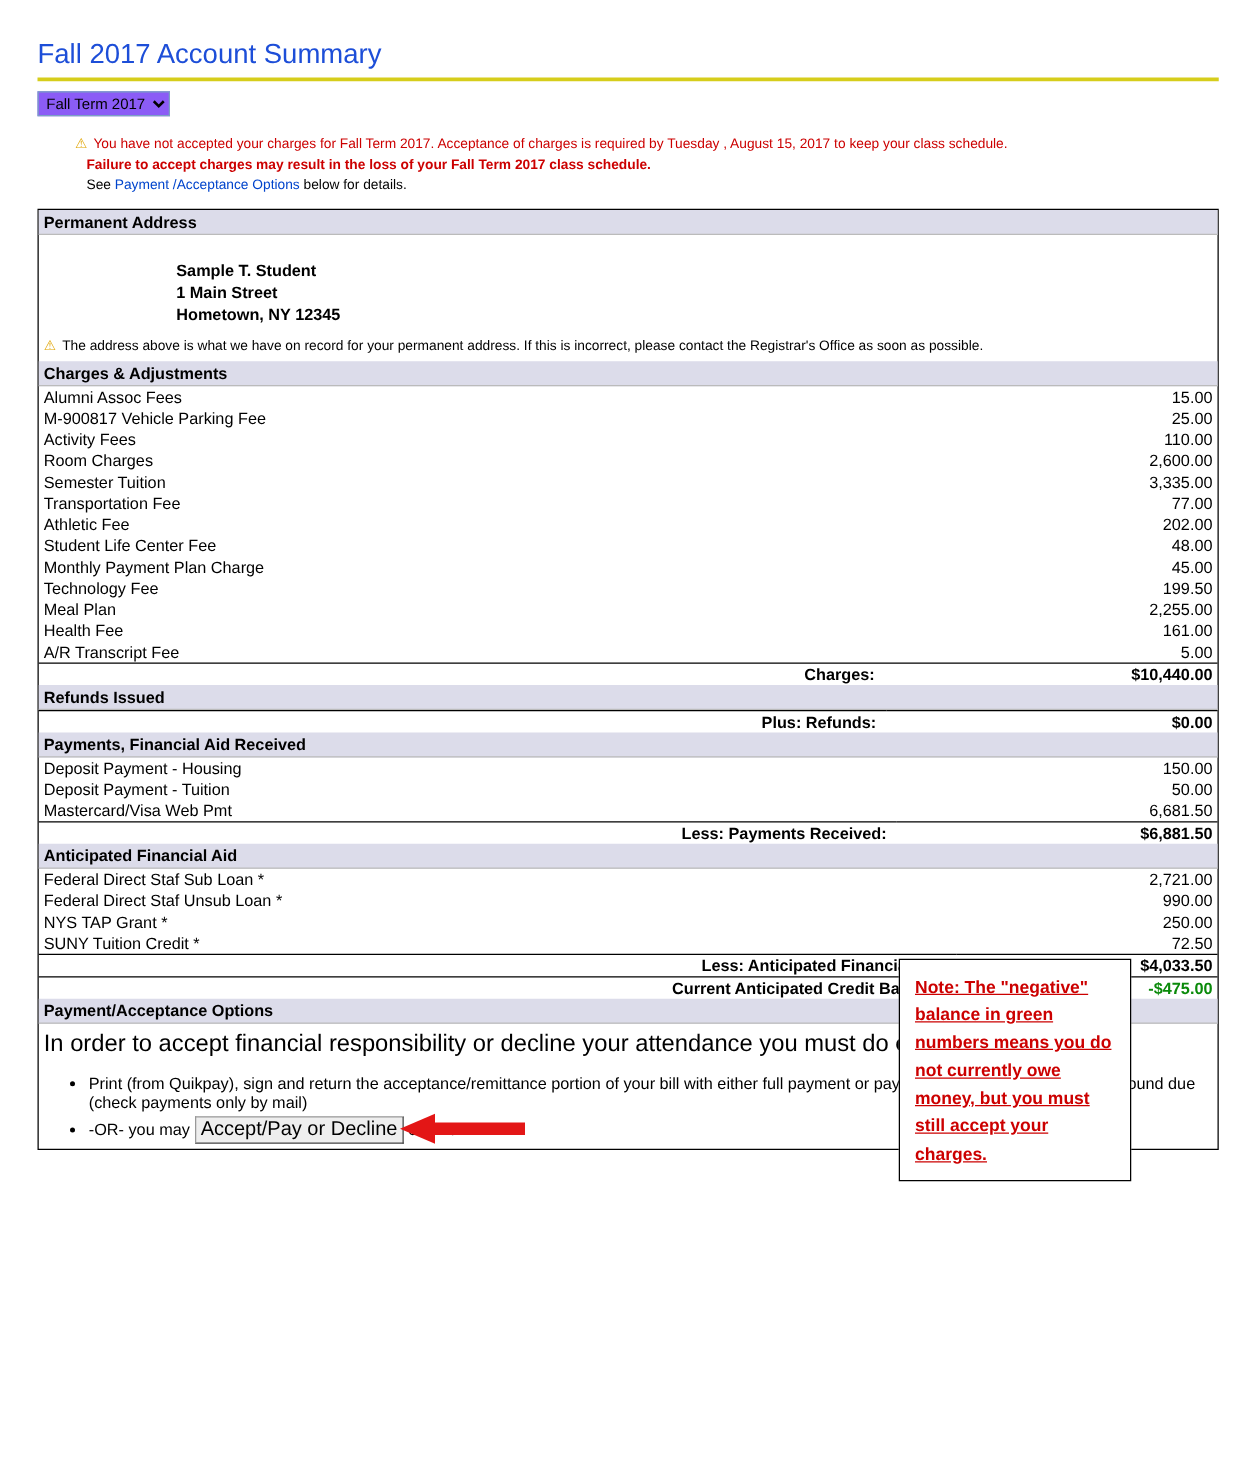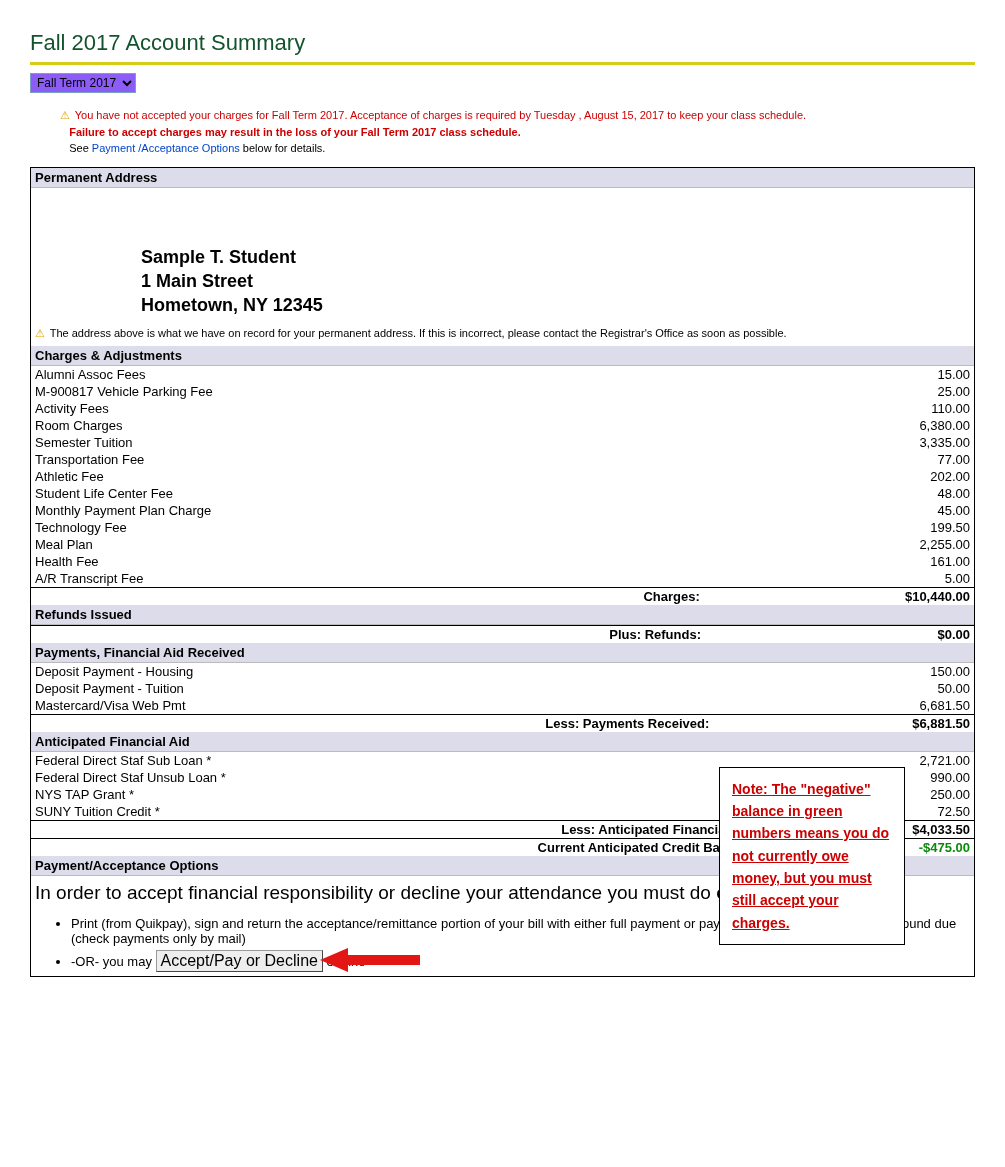--- a/index.html
+++ b/index.html
@@ -9,21 +9,21 @@
     padding: 30px;
     background: #fff;
     color: #000;
     width: 1005px;
     box-sizing: border-box;
   }
   h1.page-title {
     font-size: 22px;
     font-weight: normal;
     margin: 0 0 6px 0;
-    color: #14532d;
+    color: #1d4ed8;
   }
   .hr-yellow {
     border: none;
     border-top: 3px solid #d6cd1b;
     margin: 0 0 8px 0;
   }
   .term-select {
     font-size: 12px;
     border: 1px solid #7aa0c4;
     background: #8b5cf6;
@@ -49,23 +49,22 @@
   .section-header {
     background: #dcdcea;
     font-weight: bold;
     padding: 2px 4px;
     font-size: 13px;
     border-bottom: 1px solid #bbb;
   }
   .address-block {
     padding: 20px 0 8px 110px;
     font-weight: bold;
-    font-size: 18px;
+    font-size: 13px;
     line-height: 1.35;
-    margin-top: 37px;
   }
   .inline-warn {
     font-size: 11px;
     padding: 2px 4px 6px 4px;
   }
   table.line-items {
     width: 100%;
     border-collapse: collapse;
     font-size: 13px;
   }
@@ -158,21 +157,21 @@
           <tr>
             <td>M-900817 Vehicle Parking Fee</td>
             <td class="amount">25.00</td>
           </tr>
           <tr>
             <td>Activity Fees</td>
             <td class="amount">110.00</td>
           </tr>
           <tr>
             <td>Room Charges</td>
-            <td class="amount">6,380.00</td>
+            <td class="amount">2,600.00</td>
           </tr>
           <tr>
             <td>Semester Tuition</td>
             <td class="amount">3,335.00</td>
           </tr>
           <tr>
             <td>Transportation Fee</td>
             <td class="amount">77.00</td>
           </tr>
           <tr>

